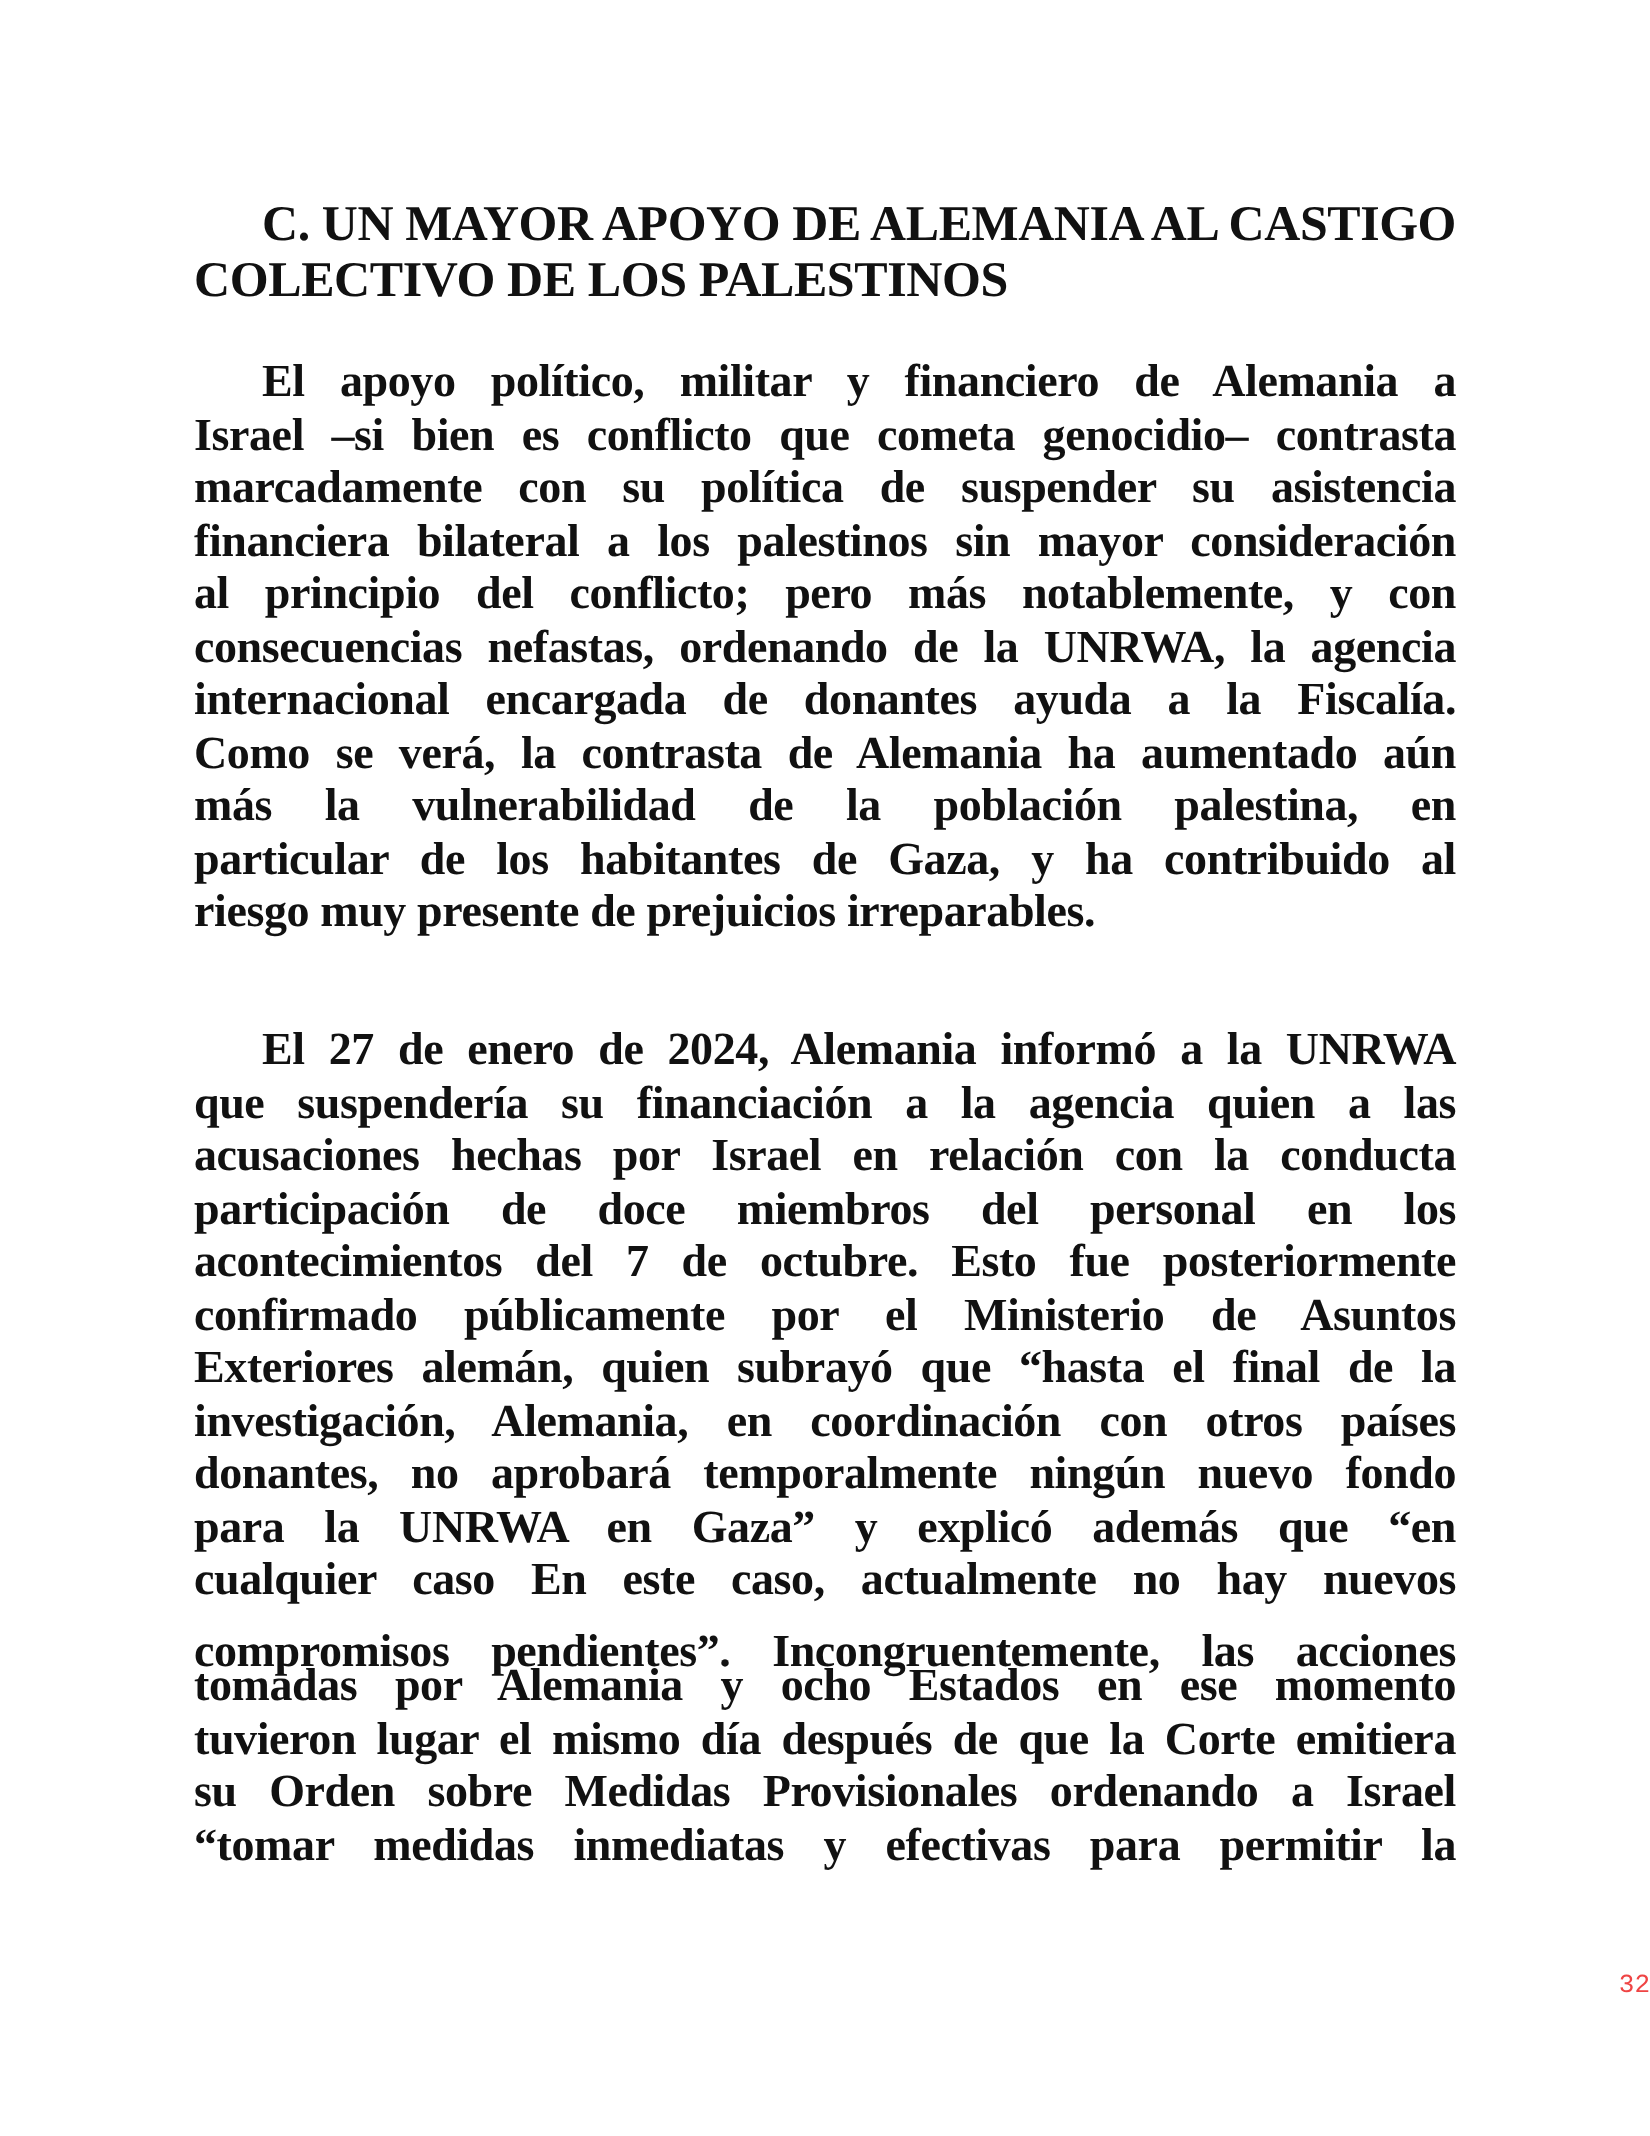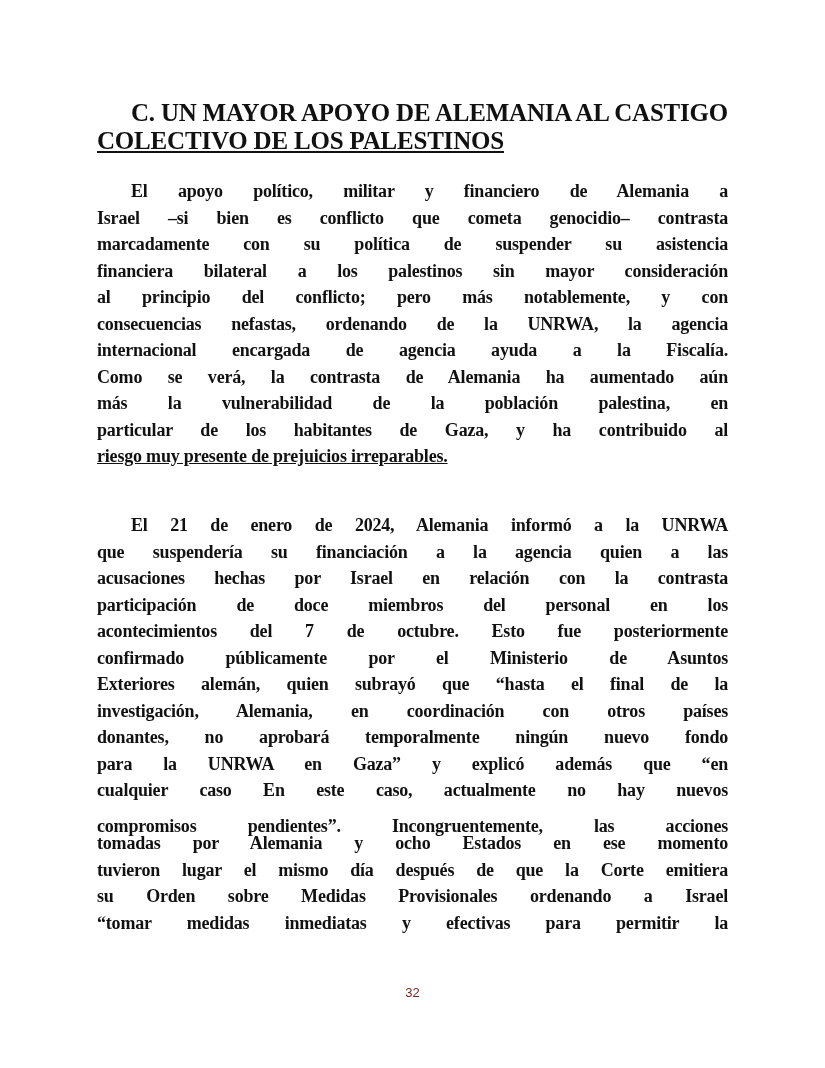--- a/index.html
+++ b/index.html
@@ -4,65 +4,65 @@
 <style>
   html, body { margin: 0; padding: 0; background: #ffffff; }
   body { width: 825px; height: 1068px; position: relative; overflow: hidden; }
   .page { position: absolute; left: 0; top: 0; width: 825px; height: 868px; background: #fff; }
   .line {
     position: absolute;
     left: 97px;
     width: 631px;
     font-family: "Liberation Serif", "DejaVu Serif", serif;
     font-weight: bold;
-    font-size: 18px;
+    font-size: 23px;
     color: #111;
     white-space: nowrap;
     text-align: justify;
     text-align-last: justify;
     transform-origin: left top;
     letter-spacing: -0.2px;
     line-height: 26px;
   }
-  .line.last { text-align-last: left; text-decoration: underline; }
+  .line.last { text-align-last: left; }
   .line.indent { left: 131px; width: 597px; }
   .heading .line { font-size: 25px; }
   .pagenum {
-    position: absolute; top: 985px; left: 0; width: 825px; text-align: center;
-    font-family: Liberation Sans, sans-serif; font-size: 13px; color: #7f1d1d;
+    position: absolute; top: 985px; left: 0; width: 825px; text-align: right;
+    font-family: Liberation Mono, monospace; font-size: 13px; color: #ef4444;
   }
 </style>
 </head>
 <body>
 
 <div class="page">
 
   <div class="heading">
     <div class="line indent" style="top: 100px; transform: scaleX(0.998145); width: 598.109px;">C. UN MAYOR APOYO DE ALEMANIA AL CASTIGO</div>
     <div class="line last" style="top:128px">COLECTIVO DE LOS PALESTINOS</div>
   </div>
 
   <div>
     <div class="line indent" style="top:178px">El apoyo político, militar y financiero de Alemania a</div>
     <div class="line" style="top:204.5px">Israel –si bien es conflicto que cometa genocidio– contrasta</div>
     <div class="line" style="top:231px">marcadamente con su política de suspender su asistencia</div>
     <div class="line" style="top:257.5px">financiera bilateral a los palestinos sin mayor consideración</div>
     <div class="line" style="top:284px">al principio del conflicto; pero más notablemente, y con</div>
     <div class="line" style="top:310.5px">consecuencias nefastas, ordenando de la UNRWA, la agencia</div>
-    <div class="line" style="top:337px">internacional encargada de agencia ayuda a la Fiscalía.</div>
+    <div class="line" style="top:337px">internacional encargada de donantes ayuda a la Fiscalía.</div>
     <div class="line" style="top:363.5px">Como se verá, la contrasta de Alemania ha aumentado aún</div>
     <div class="line" style="top:390px">más la vulnerabilidad de la población palestina, en</div>
     <div class="line" style="top:416.5px">particular de los habitantes de Gaza, y ha contribuido al</div>
     <div class="line last" style="top:443px">riesgo muy presente de prejuicios irreparables.</div>
   </div>
 
   <div>
-    <div class="line indent" style="top:512px">El 21 de enero de 2024, Alemania informó a la UNRWA</div>
+    <div class="line indent" style="top:512px">El 27 de enero de 2024, Alemania informó a la UNRWA</div>
     <div class="line" style="top:538.5px">que suspendería su financiación a la agencia quien a las</div>
-    <div class="line" style="top:565px">acusaciones hechas por Israel en relación con la contrasta</div>
+    <div class="line" style="top:565px">acusaciones hechas por Israel en relación con la conducta</div>
     <div class="line" style="top:591.5px">participación de doce miembros del personal en los</div>
     <div class="line" style="top:618px">acontecimientos del 7 de octubre. Esto fue posteriormente</div>
     <div class="line" style="top:644.5px">confirmado públicamente por el Ministerio de Asuntos</div>
     <div class="line" style="top:671px">Exteriores alemán, quien subrayó que “hasta el final de la</div>
     <div class="line" style="top:697.5px">investigación, Alemania, en coordinación con otros países</div>
     <div class="line" style="top:724px">donantes, no aprobará temporalmente ningún nuevo fondo</div>
     <div class="line" style="top:750.5px">para la UNRWA en Gaza” y explicó además que “en</div>
     <div class="line" style="top:777px">cualquier caso En este caso, actualmente no hay nuevos</div>
     <div class="line" style="top:813px">compromisos pendientes”. Incongruentemente, las acciones</div>
     <div class="line" style="top:830px">tomadas por Alemania y ocho Estados en ese momento</div>

